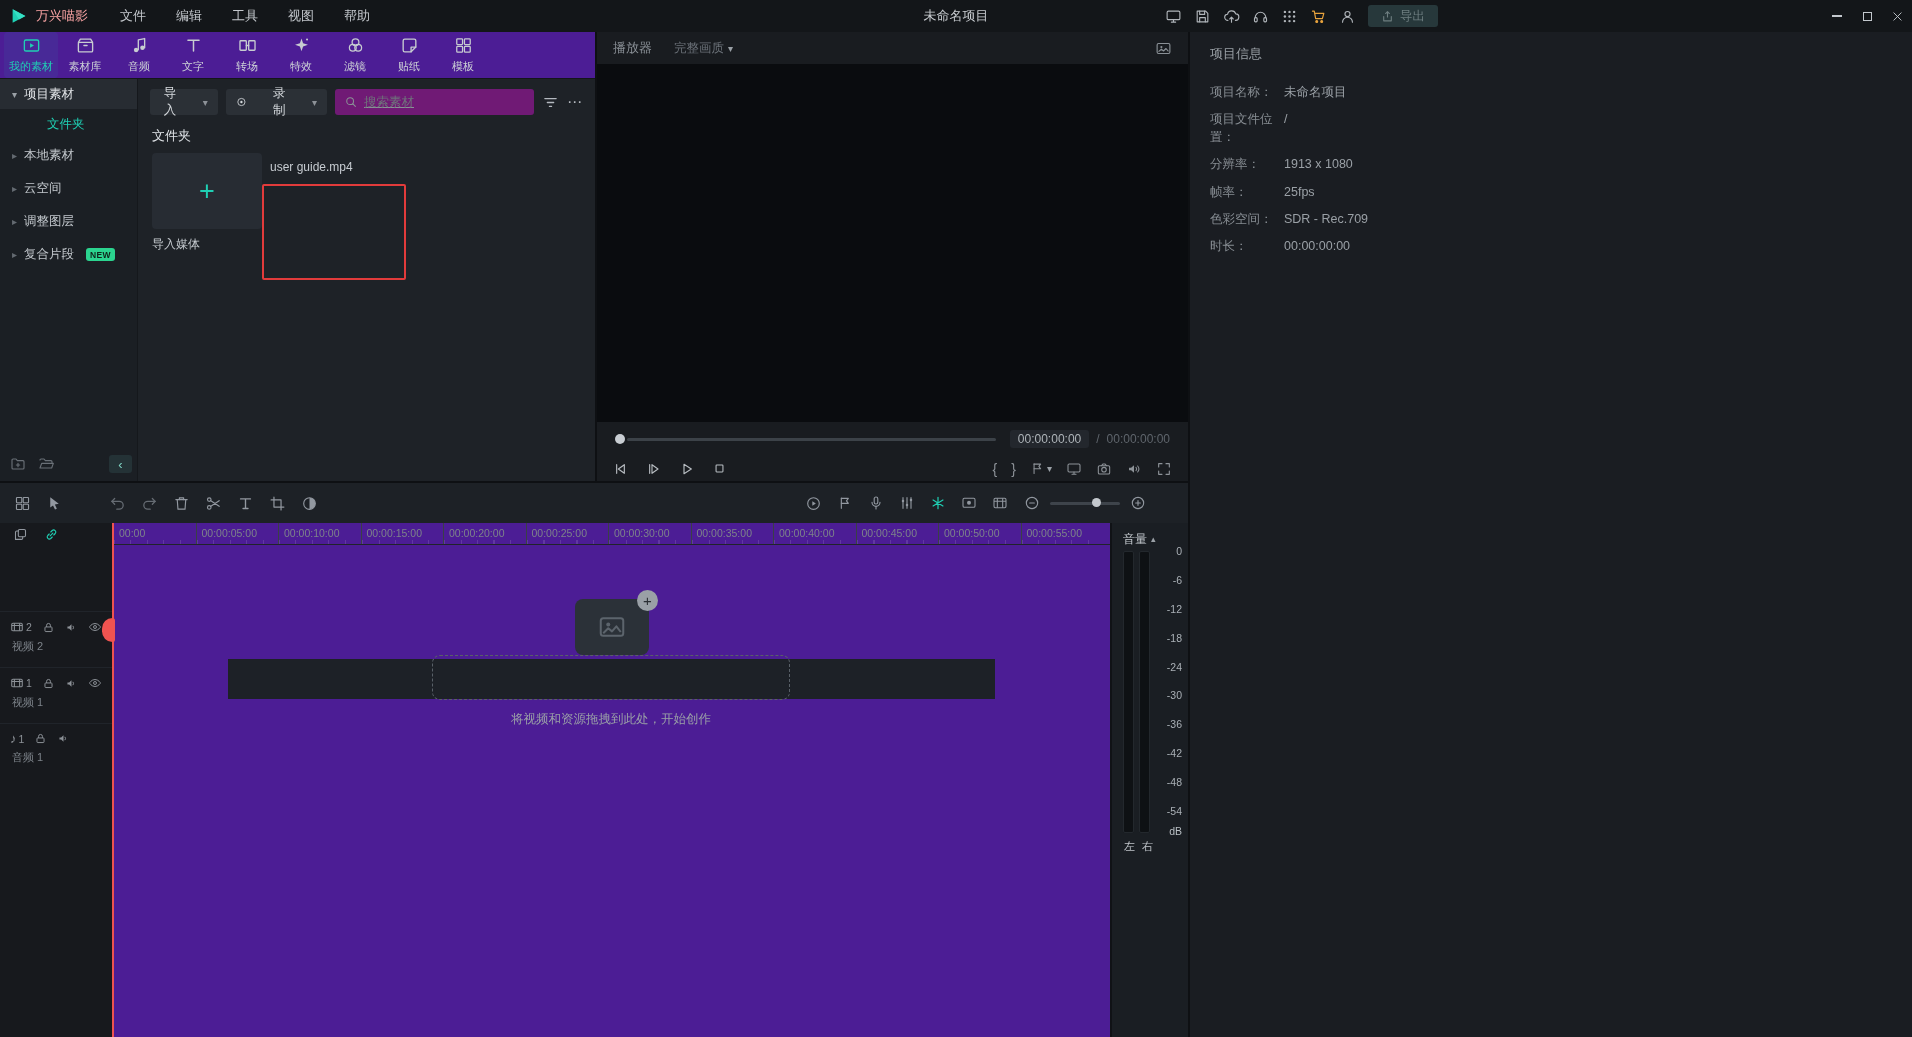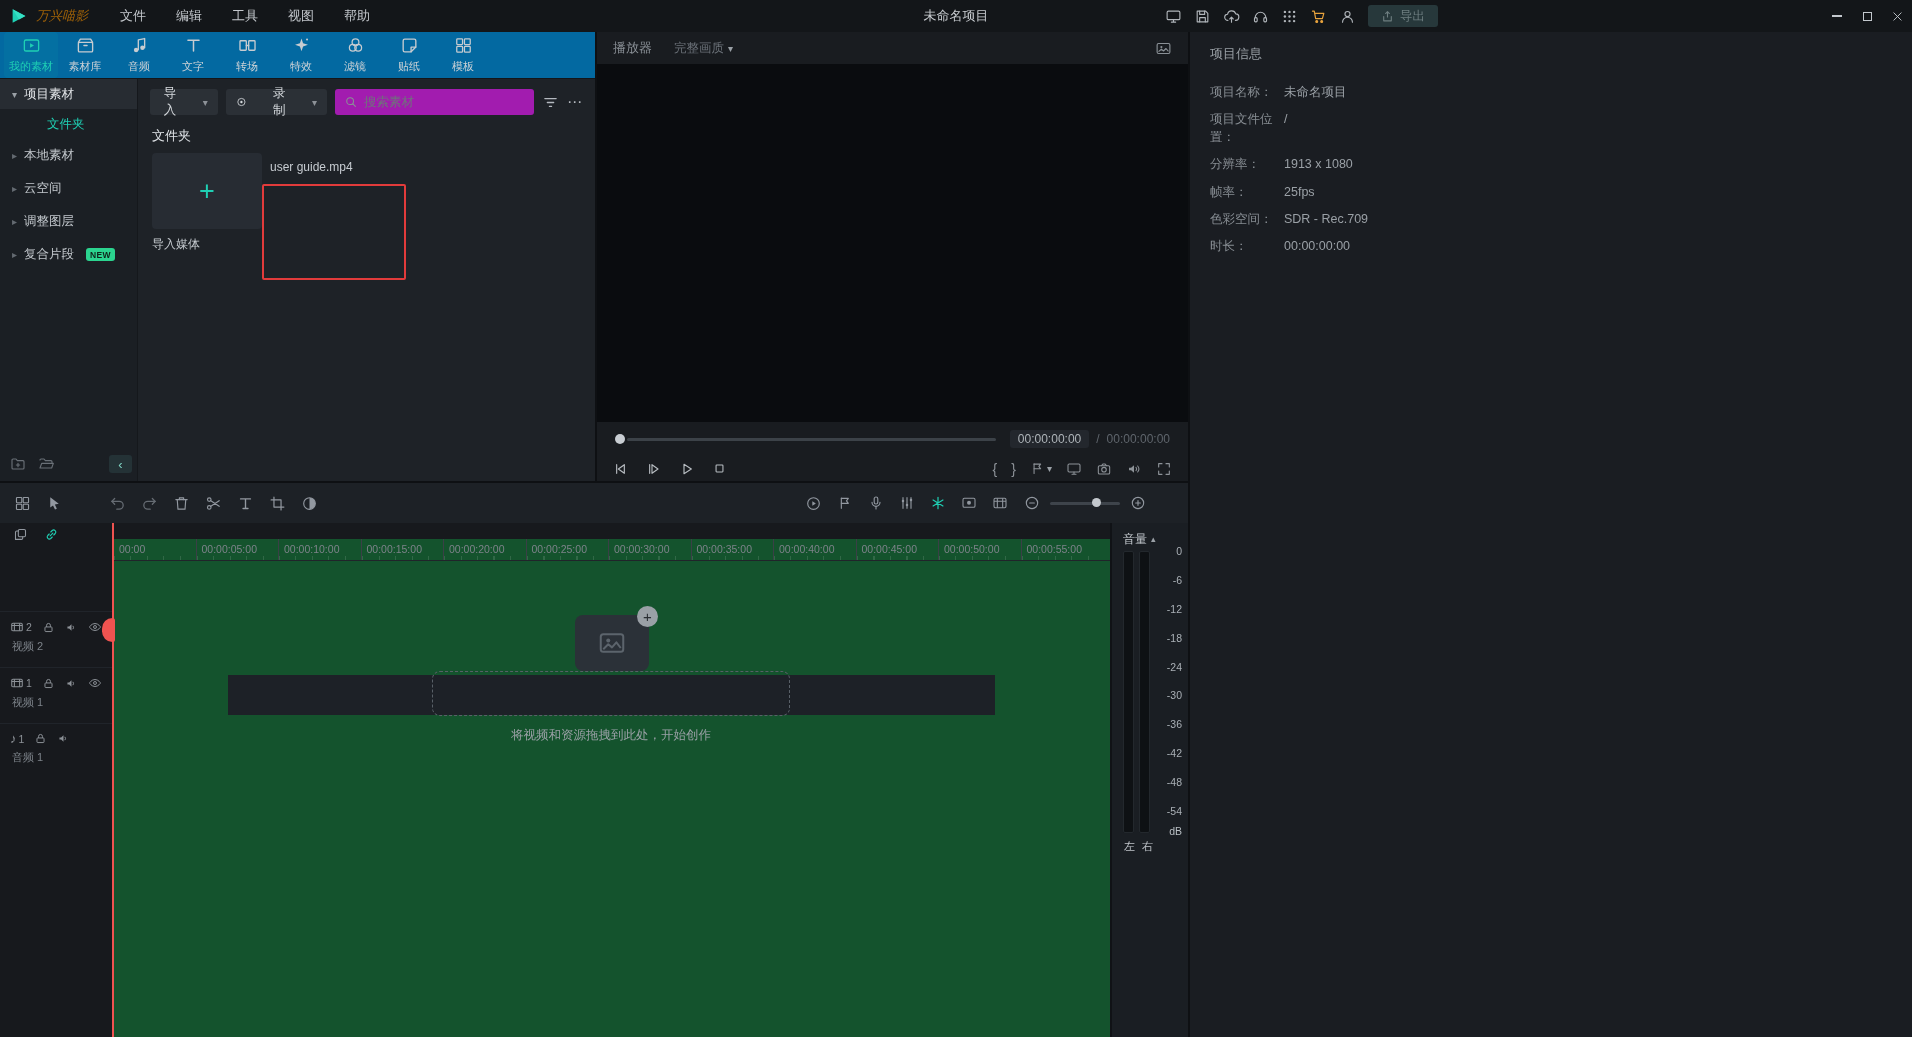--- a/index.html
+++ b/index.html
@@ -3,56 +3,56 @@
 <meta charset="utf-8">
 <style>
   * { margin:0; padding:0; box-sizing:border-box; }
   body { background:#0e1013; font-family:"Liberation Sans","DejaVu Sans",sans-serif; }
   .app { position:relative; width:1912px; height:1037px; background:#0e1013; overflow:hidden; color:#c3c8cd; }
   svg { display:block; }
 
   
   .titlebar { position:absolute; left:0; top:0; width:1912px; height:32px; background:#131619; display:flex; align-items:center; padding:0 0 0 10px; }
   .tb-left { display:flex; align-items:center; gap:8px; }
-  .app-name { font-size:13px; color:#a16207; margin-right:24px;font-style:italic; }
+  .app-name { font-size:13px; color:#fca5a5; margin-right:24px; }
   .menus { display:flex; gap:30px; font-size:13px; color:#c3c7cc; }
   .menu-item { cursor:default; }
   .tb-center { position:absolute; left:50%; transform:translateX(-50%); font-size:13px; color:#c9cdd1; }
   .tb-right { margin-left:auto; display:flex; align-items:center; gap:12px; }
   .tb-icon { color:#b0b5ba; width:17px; height:17px; }
   .tb-icon.orange { color:#e8a33d; }
   .export-btn { display:inline-flex; align-items:center; gap:6px; height:22px; padding:0 13px; background:#27383b; color:#6e7e80; border:none; border-radius:3px; font-size:12.5px; font-family:inherit; }
   .win-spacer { width:360px; }
   .win-controls { display:flex; }
   .win-btn { width:30px; height:32px; display:flex; align-items:center; justify-content:center; color:#c3c8cd; }
   .min-glyph { width:10px; height:1.5px; background:#c3c8cd; }
   .max-glyph { width:9px; height:9px; border:1.3px solid #c3c8cd; }
 
   
   .media-panel { position:absolute; left:0; top:32px; width:595px; height:449px; background:#1e2227; }
-  .tabstrip { height:47px; background:#0369a1; display:flex; align-items:stretch; padding:0 4px; border-bottom:1px solid #14161a; }
+  .tabstrip { height:47px; background:#4c1d95; display:flex; align-items:stretch; padding:0 4px; border-bottom:1px solid #14161a; }
   .mtab { width:54px; display:flex; flex-direction:column; align-items:center; justify-content:center; gap:4px; color:#c7ccd1; }
   .mtab .tlabel { font-size:11px; color:#cdd2d6; white-space:nowrap; }
   .mtab.active { background:rgba(31,208,180,0.07); border-radius:4px; }
   .mtab.active, .mtab.active .tlabel { color:#1fd0b4; }
   .media-body { position:absolute; top:47px; left:0; right:0; bottom:0; display:flex; }
   .m-sidebar { width:138px; background:#1b1f24; position:relative; border-right:1px solid #15181c; }
   .sb-group { height:30px; background:#272c32; display:flex; align-items:center; gap:7px; padding-left:12px; font-size:12.5px; color:#e2e5e8; }
   .sb-caret { font-size:10px; color:#9aa0a6; }
   .sb-folder { height:30px; display:flex; align-items:center; padding-left:47px; font-size:12.5px; color:#1fd0b4; }
   .sb-item { height:33px; display:flex; align-items:center; gap:7px; padding-left:12px; font-size:12.5px; color:#c3c8cd; }
   .sb-item .sb-caret { color:#646a71; }
   .new-badge { margin-left:5px; background:#2bd48f; color:#0f241a; font-size:8.5px; font-weight:bold; padding:1.5px 4px; border-radius:3px; letter-spacing:.3px; }
   .sidebar-foot { position:absolute; bottom:8px; left:10px; right:5px; display:flex; align-items:center; gap:12px; color:#6a7077; }
   .collapse-btn { margin-left:auto; width:23px; height:18px; background:#243236; border-radius:3px; display:flex; align-items:center; justify-content:center; color:#7fd4c4; font-size:13px; line-height:1; }
   .m-content { flex:1; position:relative; background:#1e2227; }
   .m-toolbar { display:flex; align-items:center; gap:8px; padding:10px 12px 0 12px; }
   .btn-dark { height:26px; background:#2b3036; border:none; border-radius:3px; display:inline-flex; align-items:center; gap:23px; padding:0 10px; font-size:12.5px; color:#d6dade; font-family:inherit; }
   .btn-dark .sb-caret { color:#8d9298; }
-  .search-box { flex:1; height:26px; background:#a21caf; border-radius:3px; display:flex; align-items:center; gap:6px; padding:0 9px; color:#8a9096; }
+  .search-box { flex:1; height:26px; background:#701a75; border-radius:3px; display:flex; align-items:center; gap:6px; padding:0 9px; color:#8a9096;text-decoration:underline; }
   .search-box input { flex:1; background:transparent; border:none; outline:none; color:#c6cbd0; font-size:12.5px; font-family:inherit; }
   .search-box input::placeholder { color:#6e747b; }
   .tool-ic { color:#b4b9bf; }
   .dots { font-size:15px; color:#b4b9bf; letter-spacing:1px; }
   .section-title { margin:12px 0 8px 14px; font-size:13px; color:#dfe3e7; }
   .media-grid { display:flex; gap:8px; padding-left:14px; }
   .m-item { width:110px; }
   .thumb { width:110px; height:76px; border-radius:4px; position:relative; overflow:hidden; }
   .thumb-import { background:#272c33; display:flex; align-items:center; justify-content:center; }
   .plus-glyph { font-size:27px; color:#1fd0b4; font-weight:300; line-height:1; }
@@ -110,21 +110,21 @@
   .tl-body { position:absolute; top:40px; left:0; right:78px; bottom:0; display:flex; }
   .track-head { width:113px; background:#17191d; }
   .head-top { height:22px; display:flex; align-items:center; gap:16px; padding-left:13px; }
   .head-spacer { height:66px; }
   .track-row { height:56px; border-top:1px solid #20242a; padding:8px 0 0 10px; }
   .row-icons { display:flex; align-items:center; gap:10px; color:#8d9298; }
   .clip-group { display:flex; align-items:center; gap:2px; }
   .track-num { font-size:10.5px; color:#8d9298; }
   .note-glyph { font-size:13px; color:#8d9298; line-height:1; }
   .row-name { margin-top:5px; font-size:11px; color:#7d838a; padding-left:2px; }
-  .lanes { flex:1; position:relative; background:#14532d;margin-top:16px; }
+  .lanes { flex:1; position:relative; background:#4c1d95; }
   .ruler { height:22px; display:flex; border-bottom:1px solid #20242a; }
   .ruler-cell { width:82.5px; flex:none; font-size:10.5px; color:#7d838a; padding:4px 0 0 5px; border-left:1px solid #3a4046; background-image:repeating-linear-gradient(90deg, rgba(255,255,255,0.12) 0 1px, transparent 1px 16.5px); background-size:100% 4px; background-position:left bottom; background-repeat:no-repeat; white-space:nowrap; overflow:hidden; }
   .lane-strip { position:absolute; left:115px; top:136px; width:767px; height:40px; background:#1d2127; }
   .dz-icon { position:absolute; left:462px; top:76px; width:74px; height:56px; background:#2b3138; border-radius:8px; display:flex; align-items:center; justify-content:center; color:#5c646c; }
   .dz-badge { position:absolute; right:-9px; top:-9px; width:21px; height:21px; border-radius:50%; background:#9aa0a6; color:#2a2e33; font-size:15px; display:flex; align-items:center; justify-content:center; line-height:1; }
   .dz-dashed { position:absolute; left:319px; top:132px; width:358px; height:45px; border:1.5px dashed #596068; border-radius:8px; }
   .dz-text { position:absolute; left:319px; top:188px; width:358px; text-align:center; font-size:12.5px; color:#9ba1a7; }
   .playhead-line { position:absolute; left:112px; top:40px; width:2px; height:514px; background:#ef5350; z-index:6; }
   .playhead-handle { position:absolute; left:102px; top:135px; width:13px; height:24px; background:#ef5350; border-radius:12px 3px 3px 12px; z-index:7; }
 

